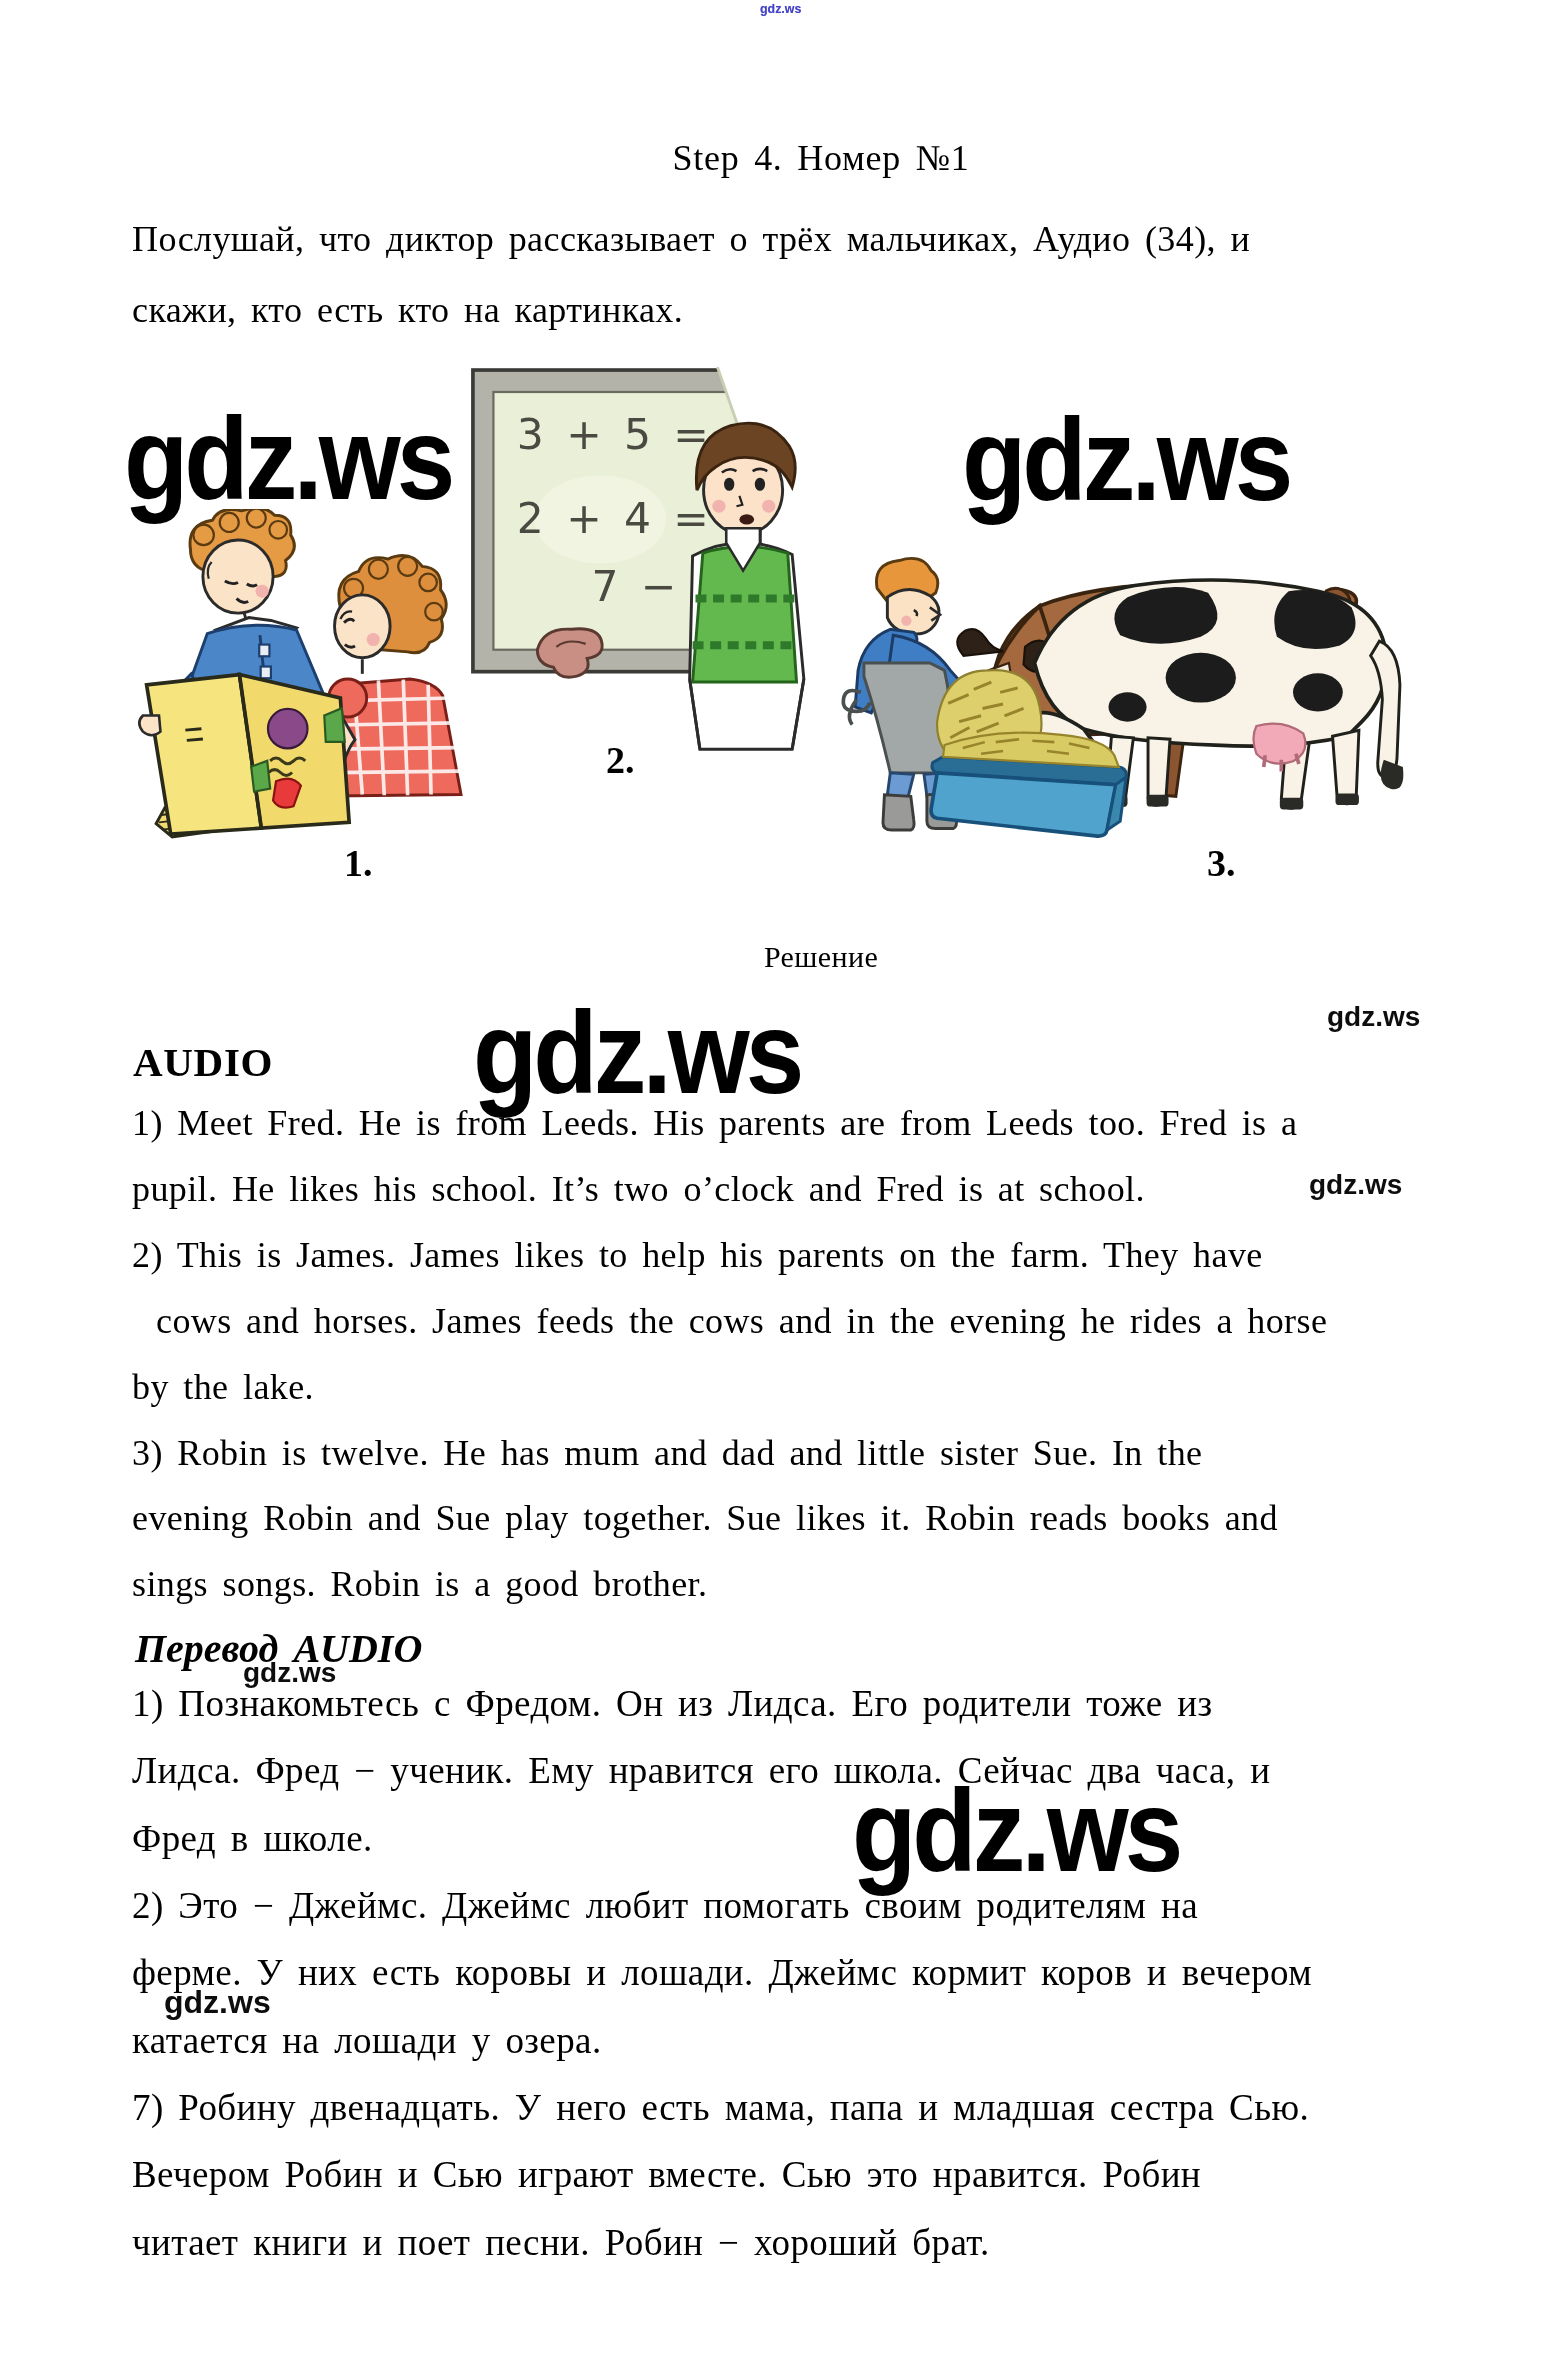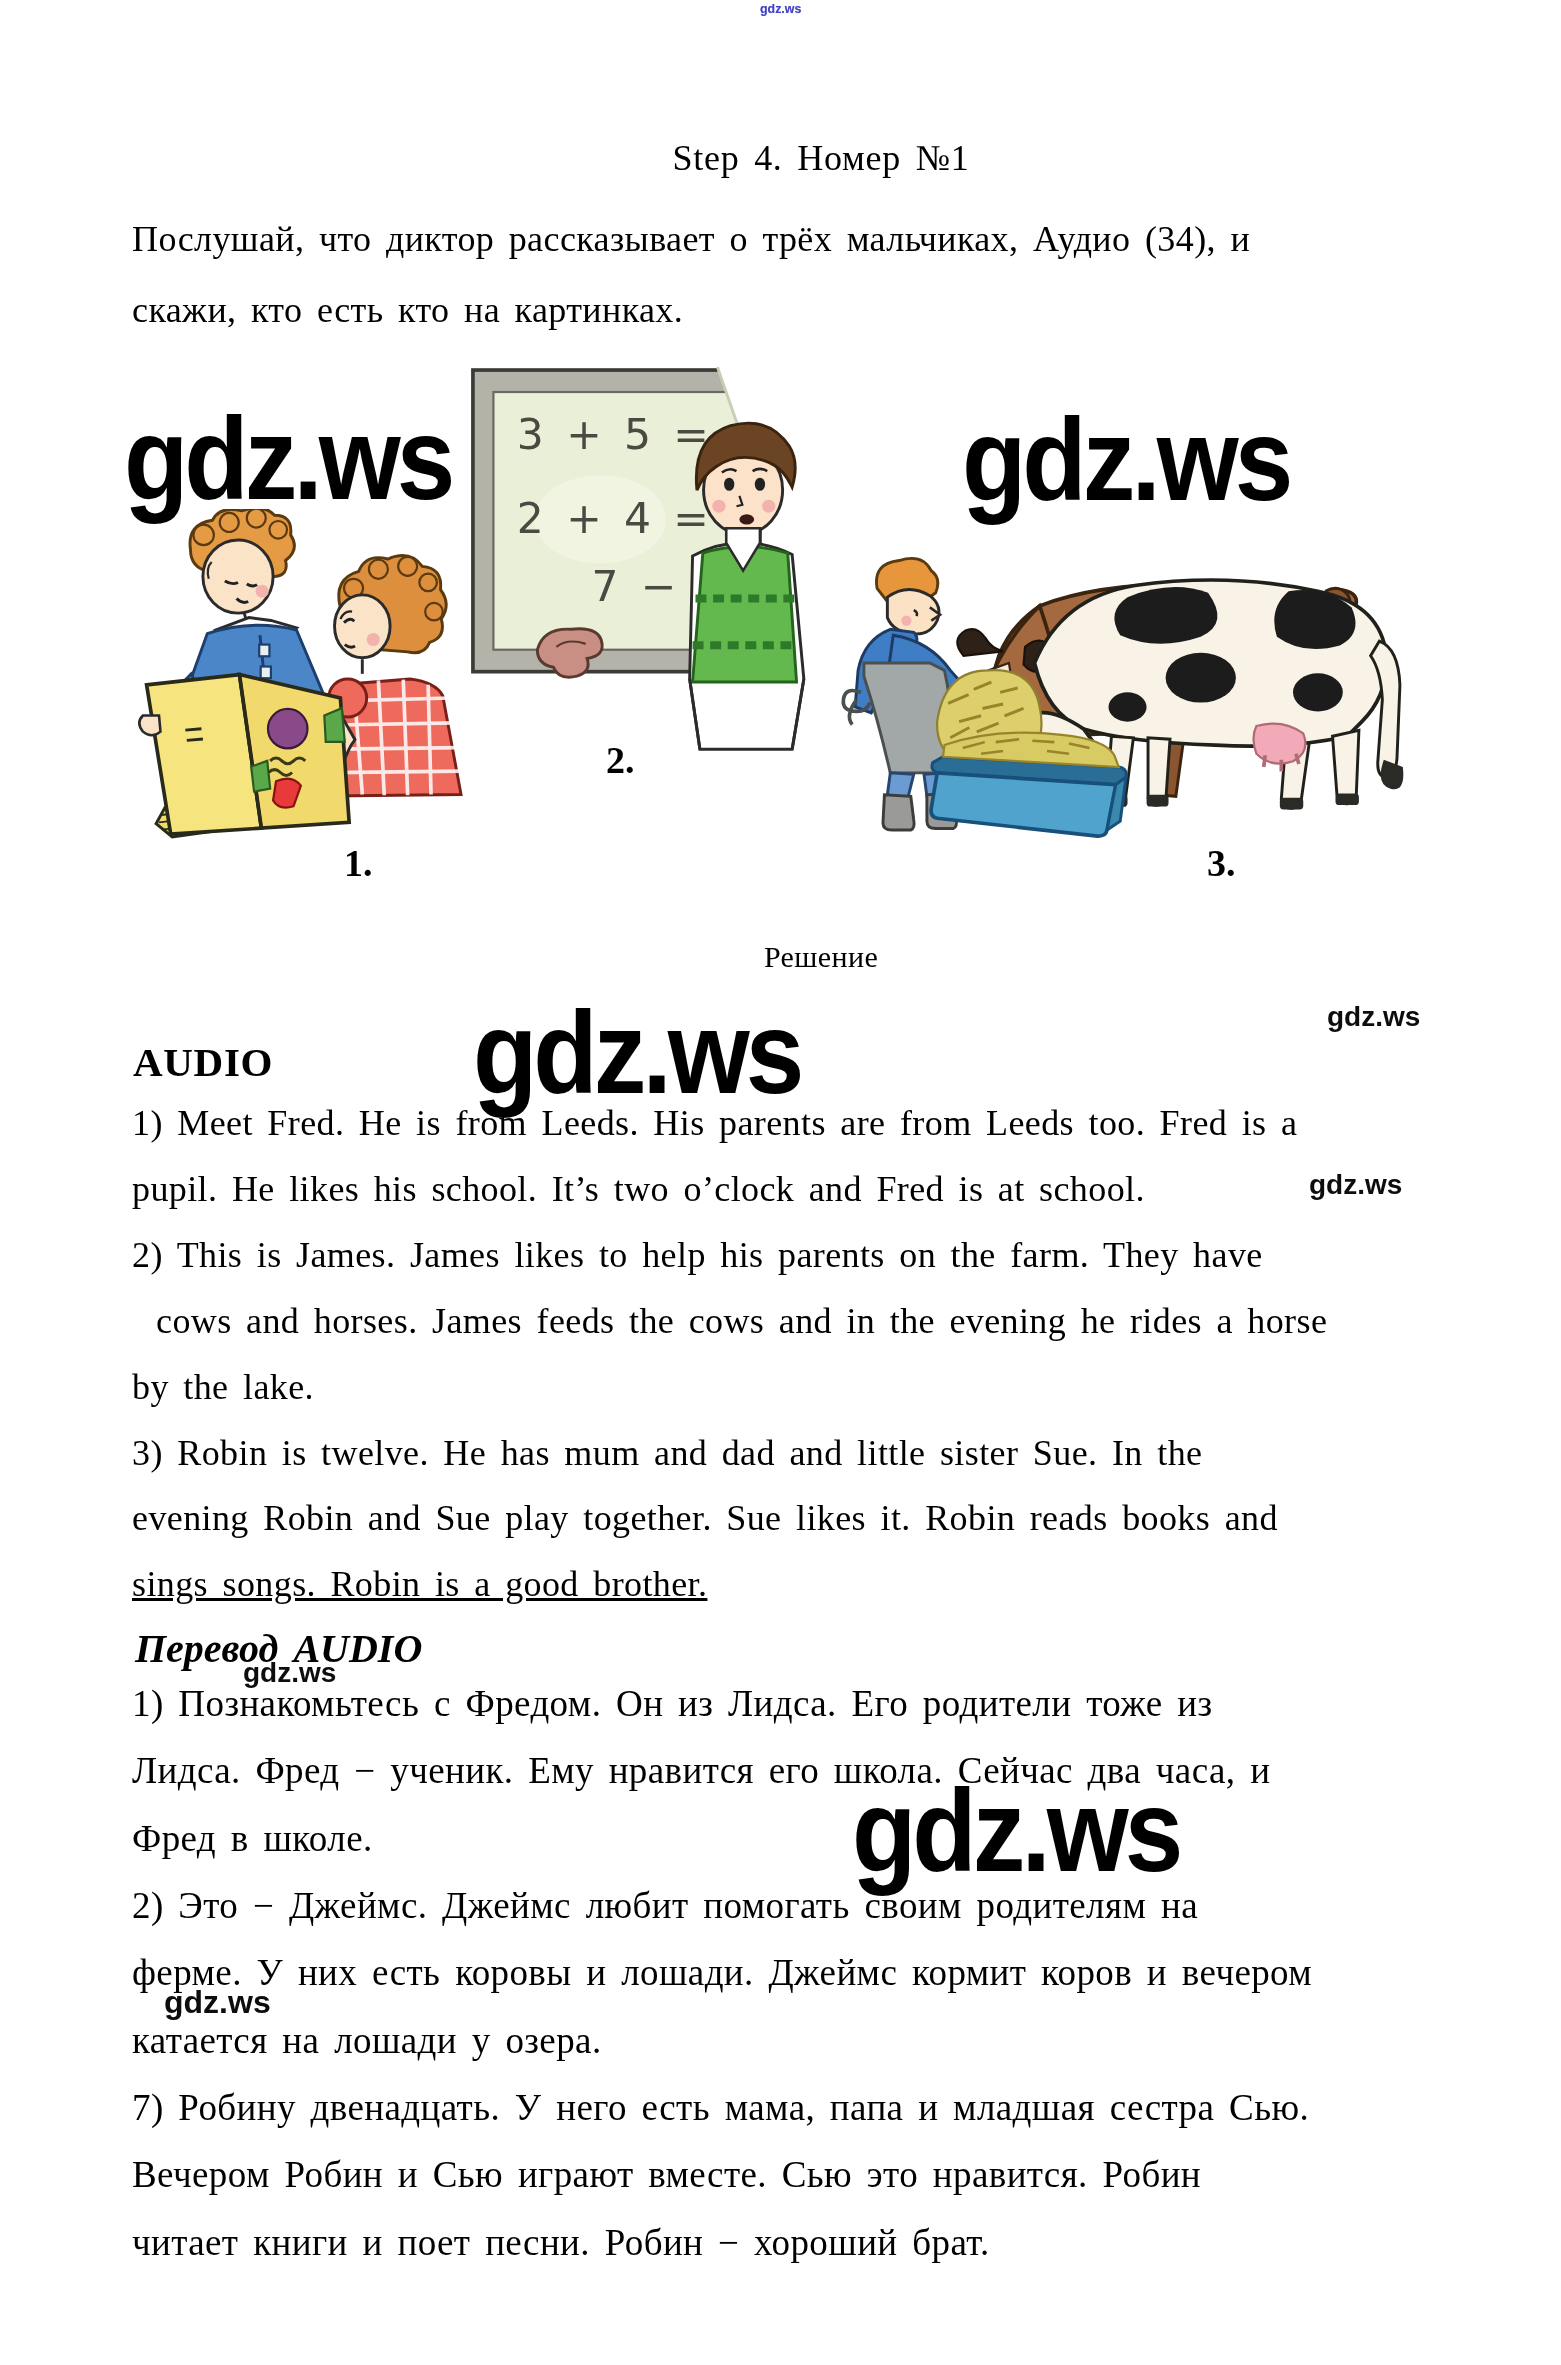--- a/index.html
+++ b/index.html
@@ -234,21 +234,21 @@
   <div class="txt h-audio" style="left:133px;top:1040px;">AUDIO</div>
 
   <div class="txt" style="left:132px;top:1104px;">1) Meet Fred. He is from Leeds. His parents are from Leeds too. Fred is a</div>
   <div class="txt" style="left:132px;top:1170px;">pupil. He likes his school. It’s two o’clock and Fred is at school.</div>
   <div class="wm-small" style="left:1309px;top:1171px;">gdz.ws</div>
   <div class="txt" style="left:132px;top:1236px;">2) This is James. James likes to help his parents on the farm. They have</div>
   <div class="txt" style="left:132px;top:1302px;margin-left:24px;">cows and horses. James feeds the cows and in the evening he rides a horse</div>
   <div class="txt" style="left:132px;top:1368px;">by the lake.</div>
   <div class="txt" style="left:132px;top:1434px;">3) Robin is twelve. He has mum and dad and little sister Sue. In the</div>
   <div class="txt" style="left:132px;top:1499px;">evening Robin and Sue play together. Sue likes it. Robin reads books and</div>
-  <div class="txt" style="left:132px;top:1565px;text-decoration:underline;">sings songs. Robin is a good brother.</div>
+  <div class="txt" style="left:132px;top:1565px;">sings songs. Robin is a good brother.</div>
 
   <div class="txt h-perevod" style="left:135px;top:1627px;">Перевод AUDIO</div>
   <div class="wm-small" style="left:243px;top:1659px;">gdz.ws</div>
 
   <div class="txt txt-ru" style="left:132px;top:1684px;">1) Познакомьтесь с Фредом. Он из Лидса. Его родители тоже из</div>
   <div class="txt txt-ru" style="left:132px;top:1751px;">Лидса. Фред − ученик. Ему нравится его школа. Сейчас два часа, и</div>
   <div class="wm-big" style="left:852px;top:1772px;">gdz.ws</div>
   <div class="txt txt-ru" style="left:132px;top:1819px;">Фред в школе.</div>
   <div class="txt txt-ru" style="left:132px;top:1886px;">2) Это − Джеймс. Джеймс любит помогать своим родителям на</div>
   <div class="txt txt-ru" style="left:132px;top:1953px;">ферме. У них есть коровы и лошади. Джеймс кормит коров и вечером</div>

